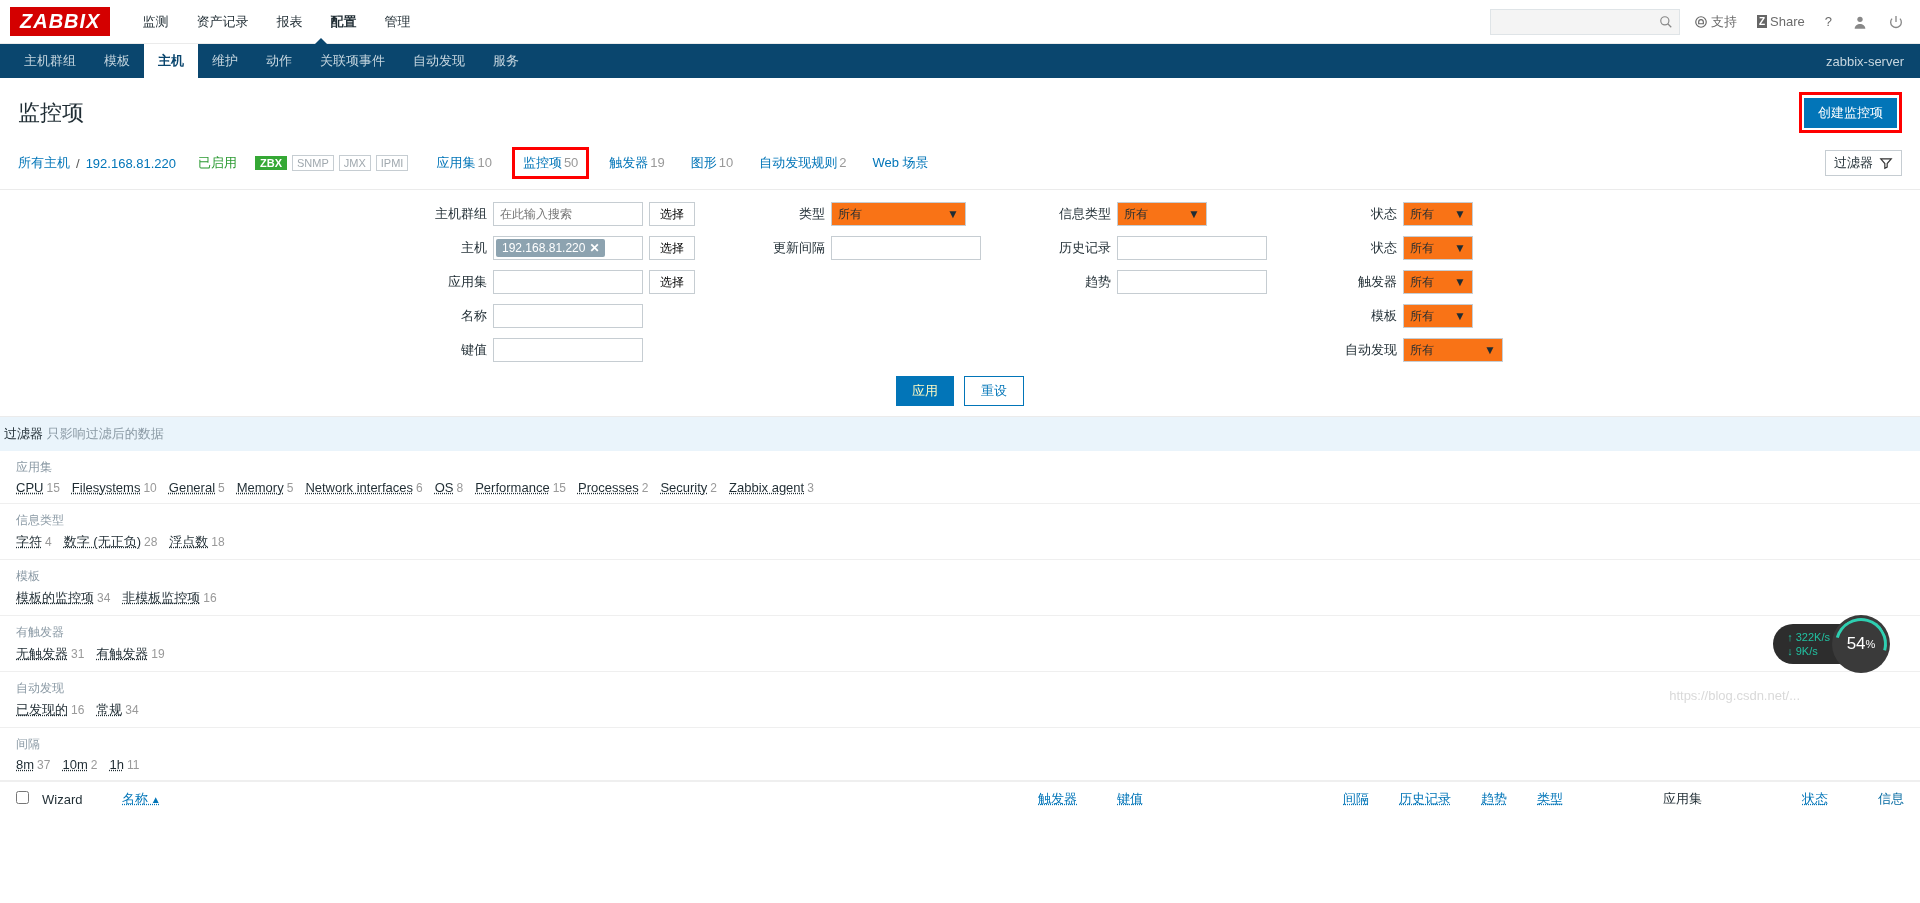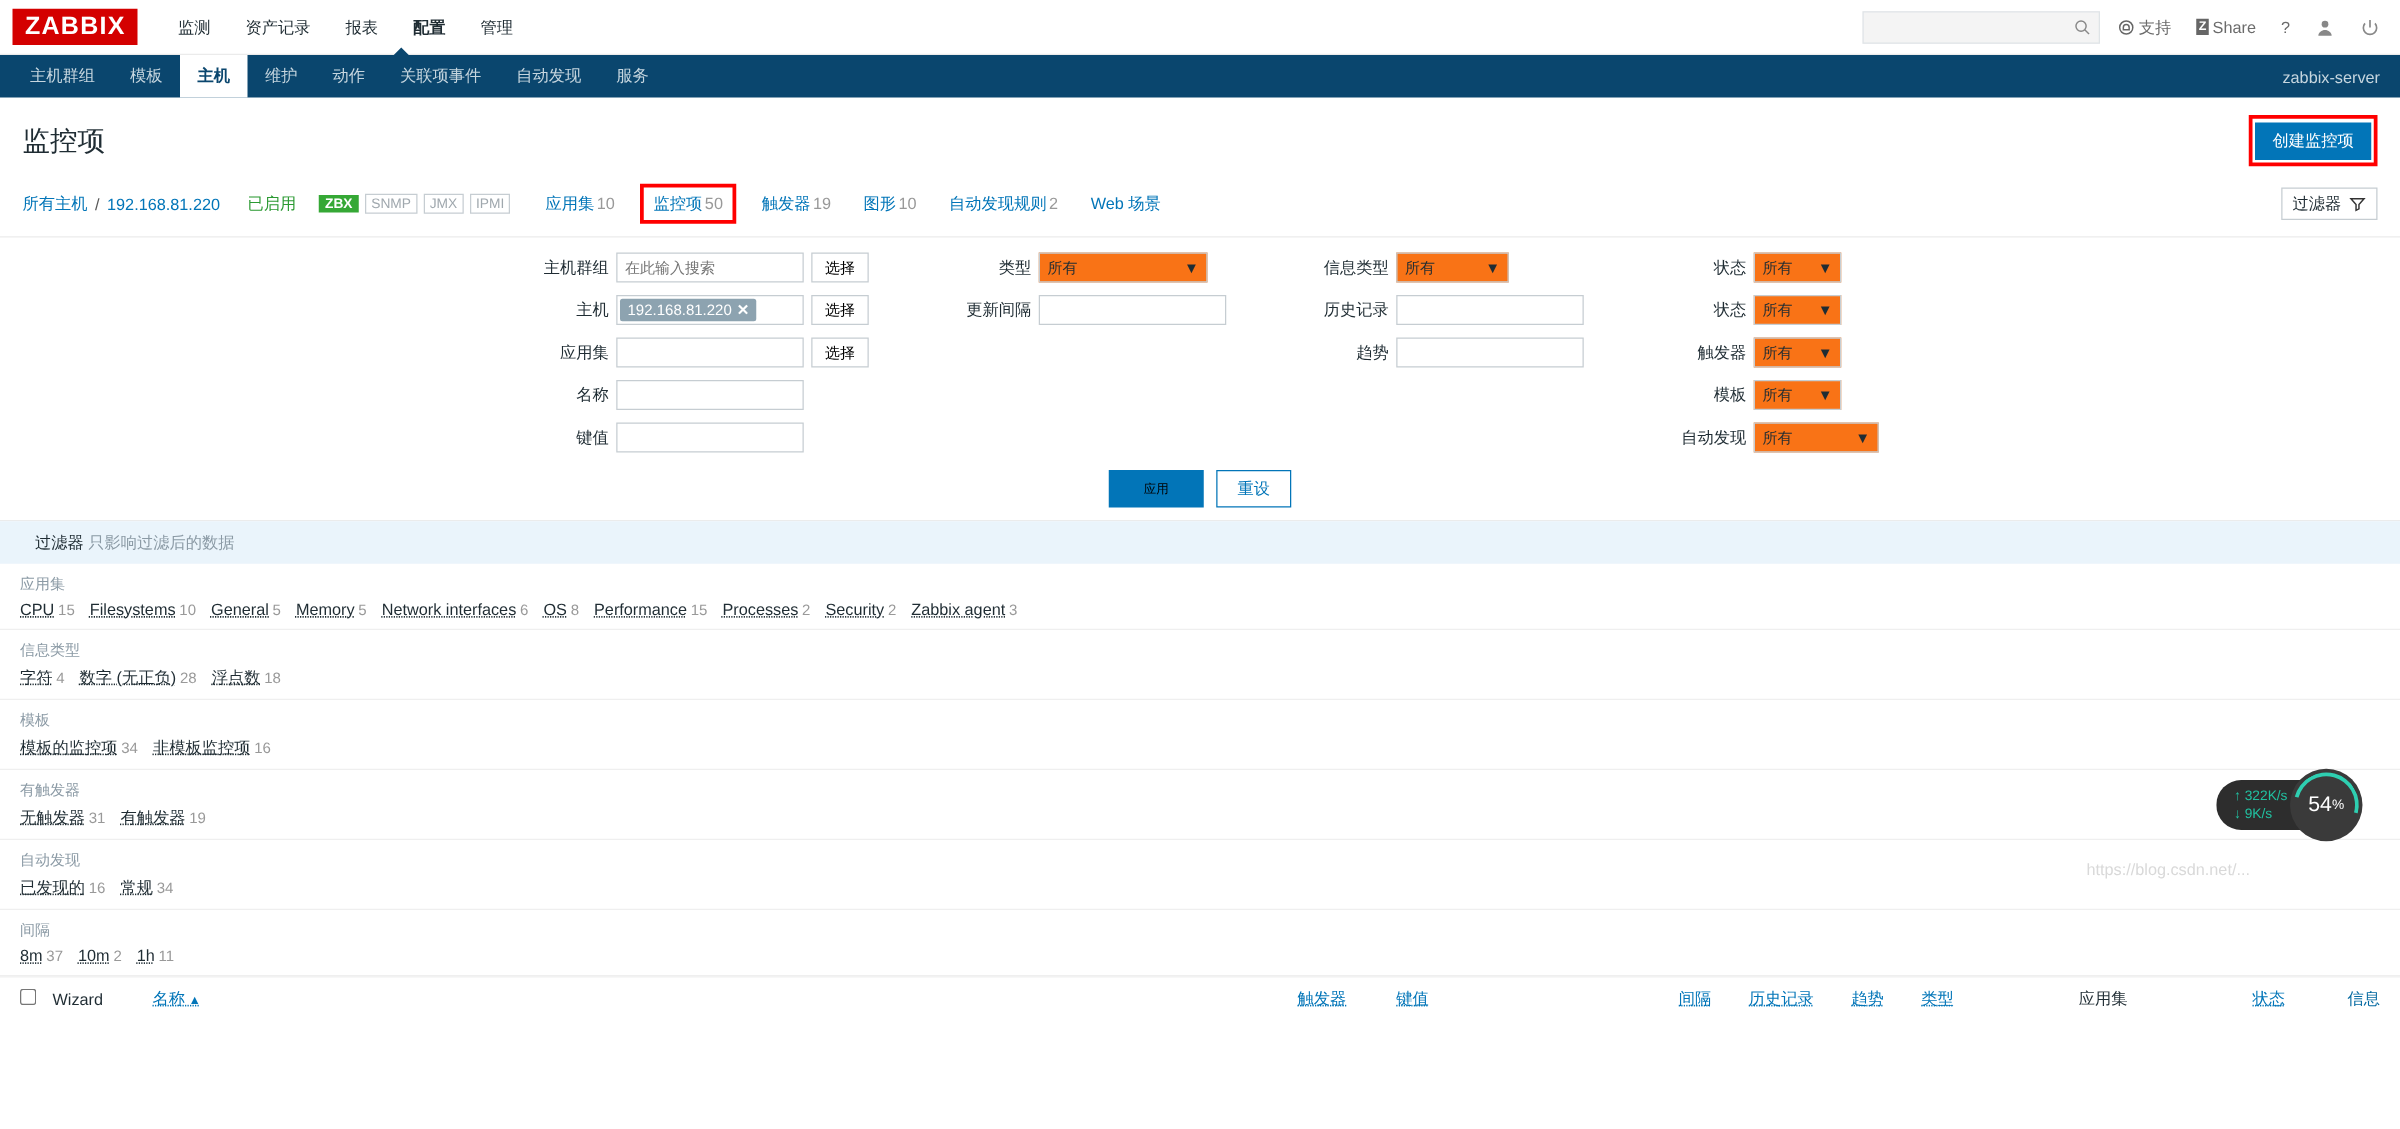--- a/index.html
+++ b/index.html
@@ -1,20 +1,20 @@
 <!DOCTYPE html>
 <html><head>
 <meta charset="utf-8">
 <style>
 * { box-sizing: border-box; margin: 0; padding: 0; }
 body { font-family: Arial, "Microsoft YaHei", sans-serif; font-size: 13px; color: #1f2c33; background: #fff; }
 
 
 .header-top { background: #fff; height: 44px; display: flex; align-items: center; padding: 0 10px; border-bottom: 1px solid #ebebeb; }
-.logo { background: #d40000; color: #fff; font-weight: bold; font-size: 20px; padding: 3px 10px; letter-spacing: 1px; font-family: Arial; }
+.logo { background: #d40000; color: #fff; font-weight: bold; font-size: 20px; padding: 3px 10px; letter-spacing: 1px; font-family: Arial; font-style: italic; }
 .top-nav { display: flex; margin-left: 18px; }
 .top-nav-item { padding: 0 14px; color: #1f2c33; cursor: pointer; height: 44px; display: flex; align-items: center; }
 .top-nav-item.active { font-weight: bold; }
 .top-right { margin-left: auto; display: flex; align-items: center; gap: 8px; }
 .search-box { width: 190px; height: 26px; background: #f4f4f4; border: 1px solid #dfe4e7; display: flex; align-items: center; padding: 0 6px; }
 .search-box input { border: none; background: transparent; width: 100%; outline: none; font-size:12px; }
 .top-icon { color: #6b6b6b; cursor: pointer; padding: 0 6px; display: flex; align-items: center; gap: 3px; font-size: 13px; }
 
 
 .subnav { background: #0a466e; height: 34px; display: flex; align-items: center; padding: 0 10px; position: relative; }
@@ -48,25 +48,25 @@
 .filter-label { width: 70px; text-align: right; color: #1f2c33; font-size: 13px; }
 .filter-input { height: 24px; border: 1px solid #c6cdd2; padding: 0 6px; font-size: 12px; }
 .w150 { width: 150px; }
 .w135 { width: 135px; }
 .w70 { width: 70px; }
 .sel-btn { height: 24px; border: 1px solid #c6cdd2; background: #fff; padding: 0 10px; cursor: pointer; font-size:12px; }
 .chip { background: #8da3b0; color: #fff; padding: 2px 6px; font-size: 12px; display: inline-flex; align-items: center; gap: 4px; border-radius:2px; }
 .chip-x { cursor: pointer; font-weight:bold; }
 .select-box { height: 24px; border: 1px solid #c6cdd2; background: #f97316; display: inline-flex; align-items: center; justify-content: space-between; padding: 0 6px; font-size: 12px; }
 .filter-actions { display:flex; justify-content:center; gap:10px; margin-top:14px; }
-.btn-primary { background:#0275b8; color:#000000; border:none; padding:5px 28px; cursor:pointer; font-size:10px; }
+.btn-primary { background:#0275b8; color:#fef9c3; border:none; padding:5px 16px; cursor:pointer; font-size:13px; }
 .btn-secondary { background:#fff; color:#0275b8; border:1px solid #0275b8; padding:5px 16px; cursor:pointer; font-size:13px; }
 
 
-.subfilter-head { background: #eaf4fb; padding: 8px 28px; color: #1f2c33; }
+.subfilter-head { background: #eaf4fb; padding: 8px 4px; color: #1f2c33; }
 .subfilter-head .hint { color: #8b9aa5; }
 .subfilter-block { padding: 8px 16px; border-bottom: 1px solid #efefef; }
 .sub-title { color: #8b9aa5; font-size: 12px; margin-bottom: 4px; }
 .sub-links { display:flex; flex-wrap:wrap; gap:12px; }
 .sub-link { color:#1f2c33; text-decoration: underline dotted; cursor:pointer; }
 .sub-cnt { color:#999; margin-left:3px; font-size:12px; }
 
 
 .table-head { display:flex; align-items:center; padding: 8px 16px; color:#0275b8; font-size:13px; border-top:1px solid #efefef; }
 .table-head .chk { width:26px; }

